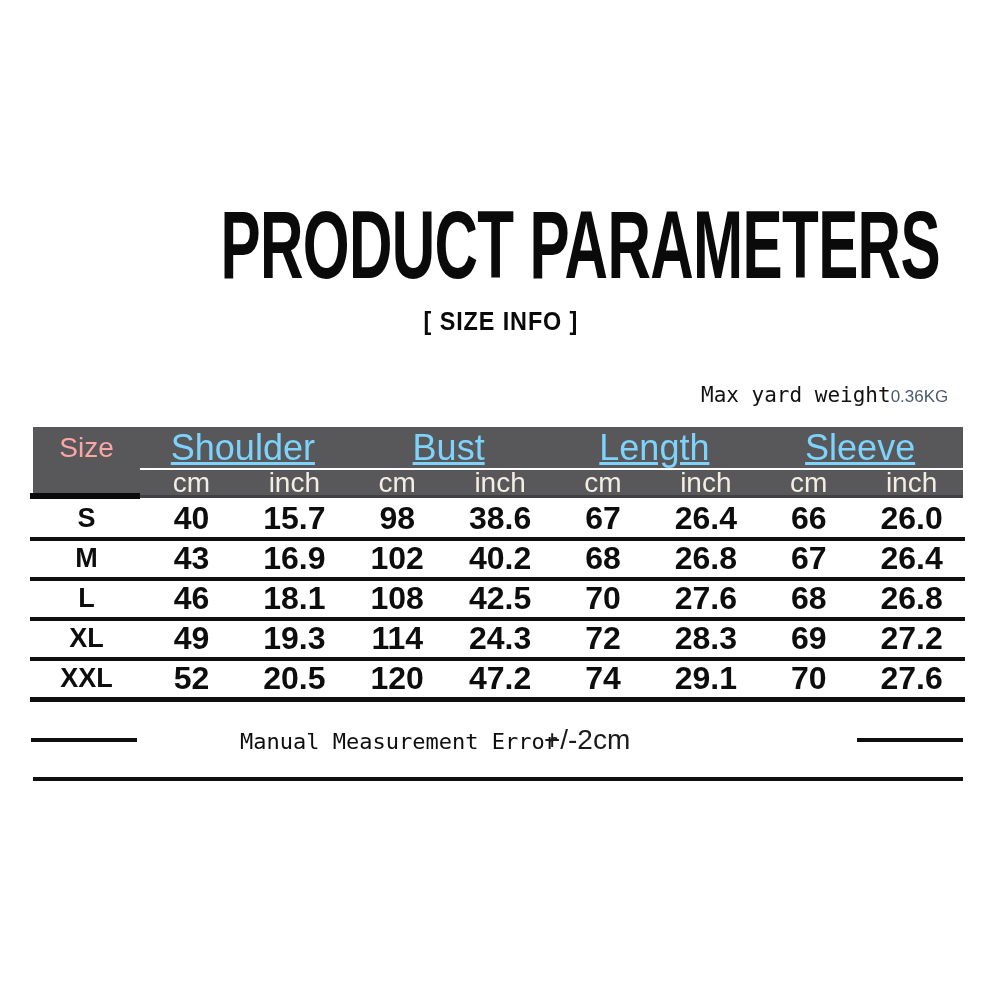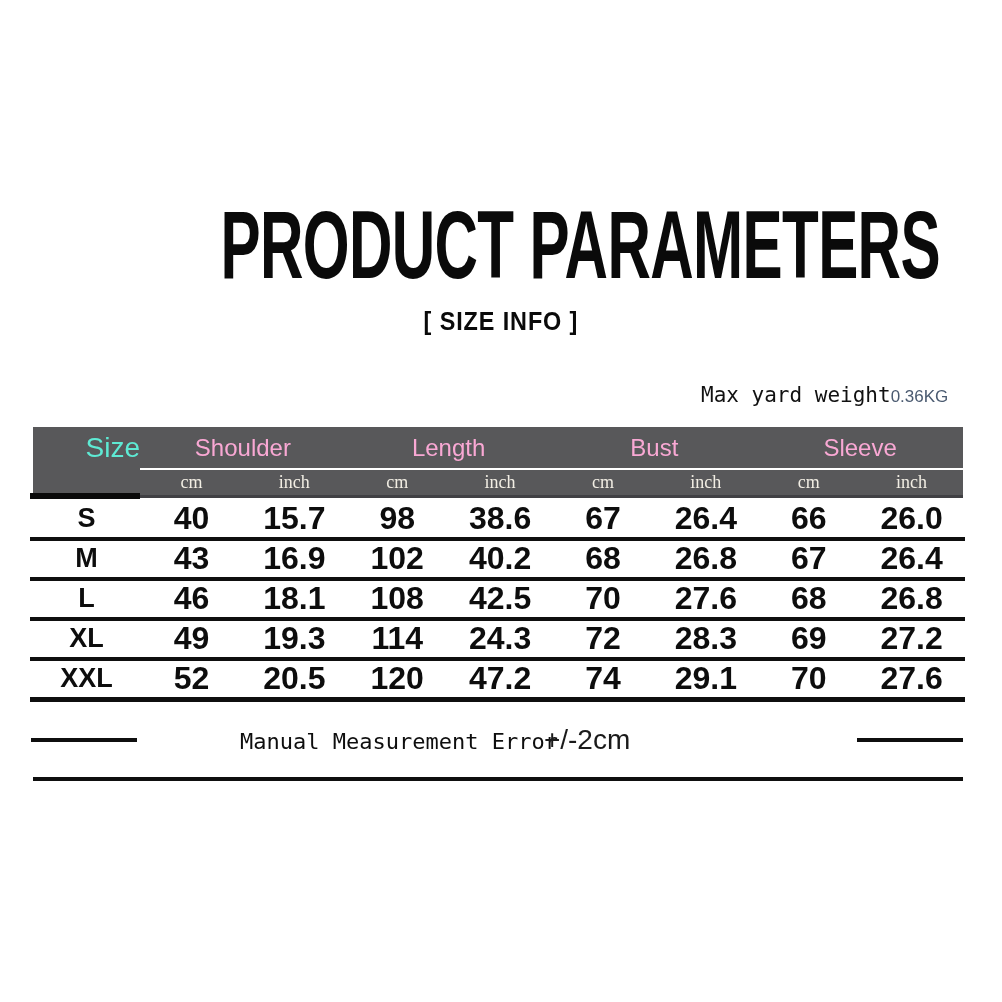--- a/index.html
+++ b/index.html
@@ -46,35 +46,35 @@
   
   .thead{
     position:absolute;left:33px;top:427px;width:930px;height:71px;
     background:#58585a;
     border-bottom:3px solid #404044;
     box-sizing:border-box;
     color:#ffffff;
   }
   .group-row{display:flex;height:41px;align-items:center;}
   .cell-size-h{
-    width:107px;text-align:right;font-size:28px;color:#5eead4;
+    width:107px;text-align:center;font-size:28px;color:#fca5a5;
   }
   .cell-group{
-    width:205.75px;text-align:center;font-size:24px;color:#f9a8d4;
+    width:205.75px;text-align:center;font-size:36px;color:#7dd3fc;text-decoration:underline;
   }
   .group-underline{
     position:absolute;left:107px;top:41px;width:823px;height:2px;
     background:#ffffff;
   }
   .unit-row{
     position:absolute;left:107px;top:43px;width:823px;height:25px;
     display:flex;align-items:center;
   }
   .cell-unit{
-    width:102.875px;text-align:center;font-size:18px;color:#f2eee4;font-family:Liberation Serif, serif;
+    width:102.875px;text-align:center;font-size:28px;color:#f2eee4;
   }
   .size-col-bar{
     position:absolute;left:30px;top:493px;width:110px;height:6px;
     background:#0a0a0a;
   }
   .tbody{
     position:absolute;left:33px;top:498px;width:930px;
   }
   .trow{
     display:flex;align-items:center;height:40px;
@@ -124,22 +124,22 @@
 
   <div class="weight-note">
     <span class="weight-label">Max yard weight</span>
     <span class="weight-value">0.36KG</span>
   </div>
 
   <div class="thead">
     <div class="group-row" id="group-row">
         <div class="cell-size-h">Size</div>
         <div class="cell-group">Shoulder</div>
+        <div class="cell-group">Bust</div>
         <div class="cell-group">Length</div>
-        <div class="cell-group">Bust</div>
         <div class="cell-group">Sleeve</div>
       </div>
     <div class="group-underline"></div>
     <div class="unit-row" id="unit-row">
         <div class="cell-unit">cm</div>
         <div class="cell-unit">inch</div>
         <div class="cell-unit">cm</div>
         <div class="cell-unit">inch</div>
         <div class="cell-unit">cm</div>
         <div class="cell-unit">inch</div>

